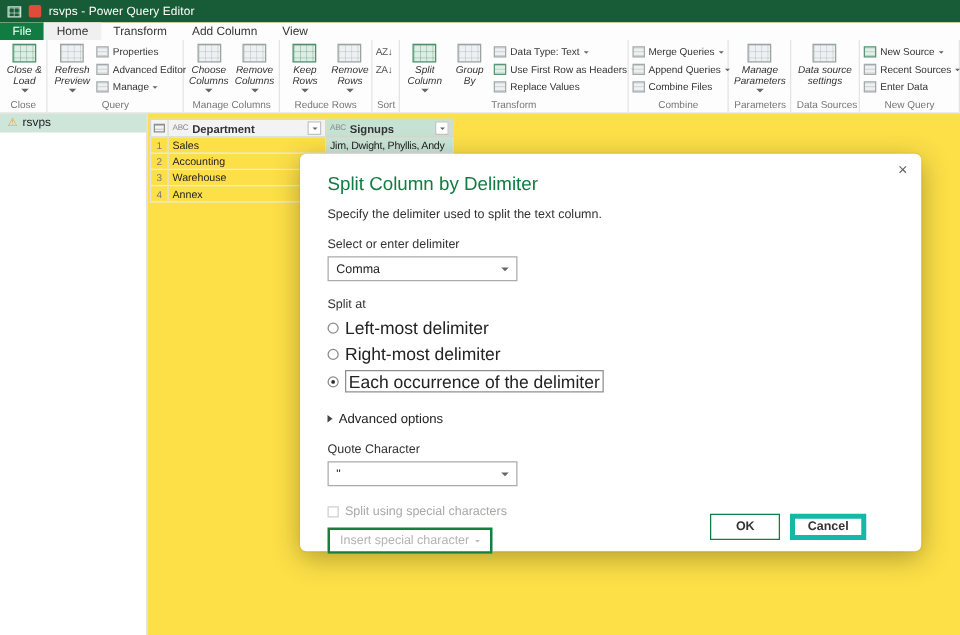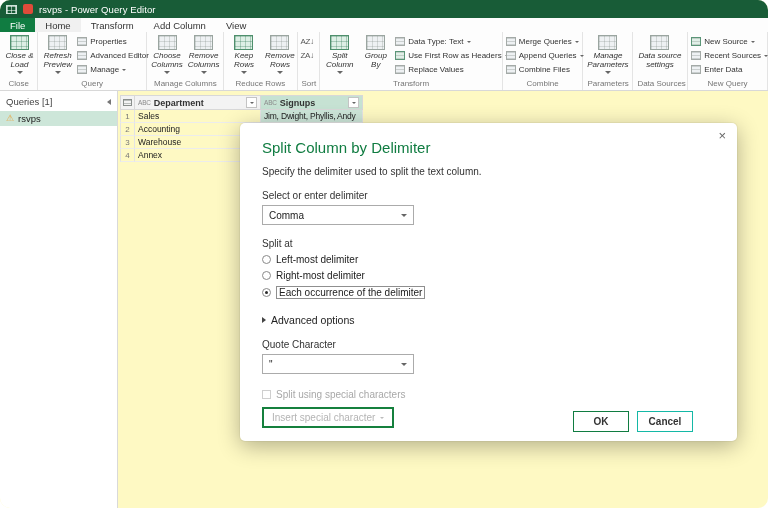--- a/index.html
+++ b/index.html
@@ -1,18 +1,18 @@
 <!DOCTYPE html>
 <html><head>
 <meta charset="utf-8">
 <style>
   * { margin:0; padding:0; box-sizing:border-box; }
   html,body { background:#ffffff; }
   body { font-family:"Liberation Sans", sans-serif; }
-  #app { position:relative; width:768px; height:508px; background:#fef9c3; overflow:hidden;border-radius:10px; }
+  #app { position:relative; width:768px; height:508px; background:#fde047; overflow:hidden; }
 
   
   .titlebar { position:absolute; top:0; left:0; right:0; height:18px; background:#185C37;
               display:flex; align-items:center; gap:6px; padding:0 6px; }
   .tb-icon { width:11px; height:9px; border:1px solid #cfe5da;
              background-image:linear-gradient(rgba(255,255,255,.55) 1px, transparent 1px),
                               linear-gradient(90deg, rgba(255,255,255,.55) 1px, transparent 1px);
              background-size:4px 4px; }
   .tb-badge { width:10px; height:10px; border-radius:2px; background:#E04B3A; }
   .tb-title { color:#fff; font-size:9.5px; letter-spacing:.1px; }
@@ -98,39 +98,39 @@
             border-radius:5px; box-shadow:0 5px 22px rgba(0,0,0,.30), 0 0 0 1px rgba(0,0,0,.04);
             padding:16px 22px; z-index:10; }
   .dlg-close { position:absolute; top:5px; right:11px; font-size:13px; color:#666; cursor:pointer; }
   .dlg-title { font-size:15px; color:#107C41; font-weight:400; }
   .dlg-desc { font-size:10px; color:#333; margin-top:10px; }
   .fld-label { font-size:10px; color:#333; margin-top:13px; }
   .selectbox { width:152px; height:20px; border:1px solid #ababab; background:#fff;
                display:flex; align-items:center; justify-content:space-between; padding:0 6px;
                font-size:10px; color:#222; margin-top:4px; cursor:pointer; }
   .selectbox .caret { margin-top:0; }
-  .radio-row { display:flex; align-items:center; gap:5px; margin-top:5px; font-size:10px; color:#222;
+  .radio-row { display:flex; align-items:center; gap:5px; margin-top:5px; font-size:14px; color:#222;
                cursor:pointer; }
   .radio { width:9px; height:9px; border:1px solid #8a8a8a; border-radius:50%; position:relative;
            background:#fff; flex:none; }
   .radio.on::after { content:""; position:absolute; inset:2px; border-radius:50%; background:#2b2b2b; }
   .focusbox { border:1px solid #8f8f8f; padding:0 2px; }
   .adv { display:flex; align-items:center; gap:5px; margin-top:15px; font-size:10.5px; color:#222;
          cursor:pointer; }
   .chev-r { width:0; height:0; border-top:3.5px solid transparent; border-bottom:3.5px solid transparent;
             border-left:4px solid #444; }
   .chk-row { display:flex; align-items:center; gap:5px; margin-top:15px; font-size:10px; color:#a8a8a8; }
   .chk { width:9px; height:9px; border:1px solid #cfcfcf; background:#fff; flex:none; }
   .dis-btn { display:inline-flex; align-items:center; gap:5px; margin-top:7px; border:2px solid #15803d;
              background:#fff; color:#b4b4b4; font-size:10px; padding:3px 8px; }
   .dlg-footer { position:absolute; right:44px; bottom:9px; display:flex; gap:8px; }
   .btn { min-width:56px; height:21px; display:flex; align-items:center; justify-content:center;
          padding:0 10px; font-size:10px; background:#fff; color:#333; cursor:pointer;font-weight:bold; }
   .btn-ok { border:1px solid #107C41; }
-  .btn-cancel { border:1px solid #14b8a6;text-align:center; }
+  .btn-cancel { border:4px solid #14b8a6;text-align:center; }
 </style>
 </head>
 <body>
 
 <div id="app">
 
   <div class="titlebar">
     <span class="tb-icon"></span>
     <span class="tb-badge"></span>
     <span class="tb-title">rsvps - Power Query Editor</span>
@@ -331,24 +331,20 @@
             <span>Enter Data</span>
           </div>
         </div>
       </div>
       <div class="rgroup-label">New Query</div>
     </div>
 
   </div>
 
   <div class="qpane">
-    <div class="qpane-header">
-      <span>Queries [1]</span>
-      <span class="chev-l"></span>
-    </div>
     <div class="qitem">
       <span class="warn">⚠</span>
       <span>rsvps</span>
     </div>
   </div>
 
   <div class="grid">
     <div class="grid-header">
       <div class="hcell corner">
         <span class="corner-ic"></span>

